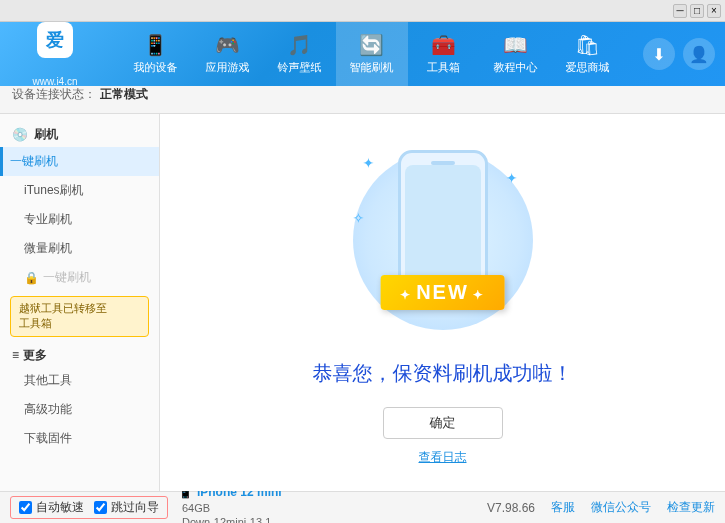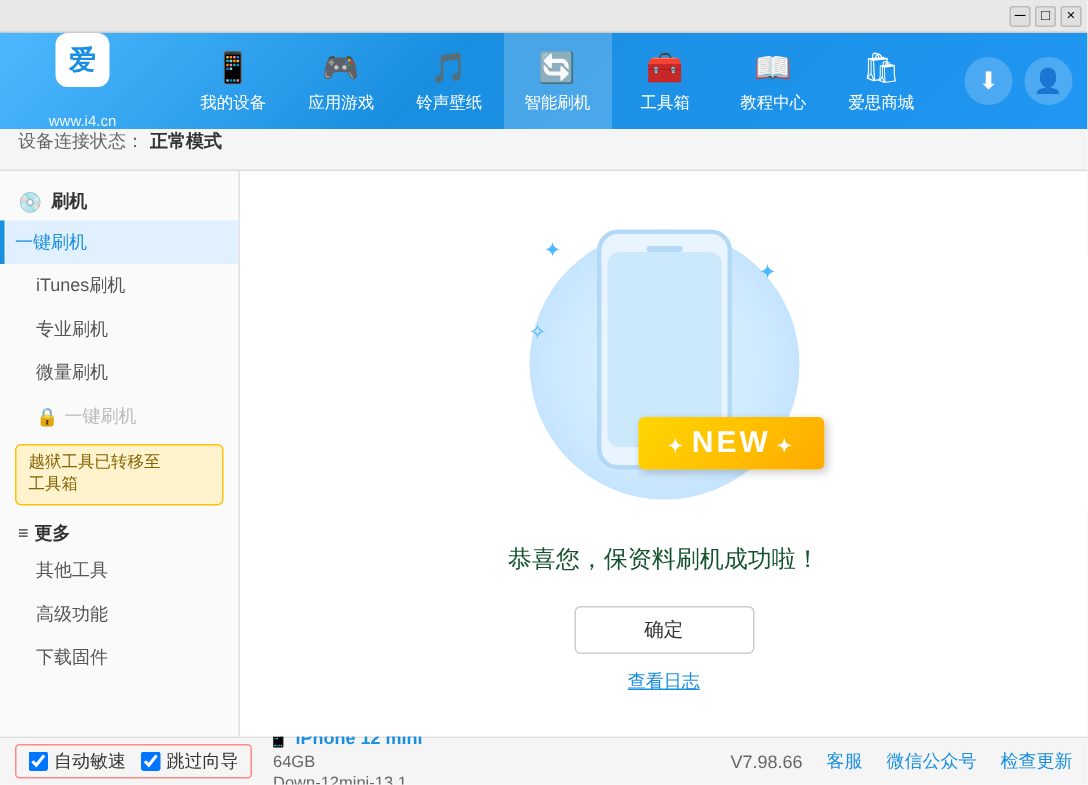--- a/index.html
+++ b/index.html
@@ -200,21 +200,20 @@
     .new-badge {
       position: absolute;
       bottom: 30px; left: 50%; transform: translateX(-50%);
       background: linear-gradient(135deg, #ffd700, #ffaa00);
       color: white;
       font-size: 20px; font-weight: bold;
       padding: 6px 20px;
       border-radius: 4px;
       box-shadow: 2px 2px 6px rgba(0,0,0,0.2);
       letter-spacing: 2px;
-      margin-left: 45px;
     }
     .new-badge::before {
       content: '✦';
       margin-right: 4px;
       font-size: 12px;
     }
     .new-badge::after {
       content: '✦';
       margin-left: 4px;
       font-size: 12px;
@@ -223,21 +222,21 @@
     
     .circle-bg {
       position: absolute;
       width: 180px; height: 180px;
       border-radius: 50%;
       background: radial-gradient(circle, #e0f4ff 0%, #cce8ff 60%, #b0d8ff 100%);
       top: 10px; left: 10px;
     }
 
     .success-text {
-      font-size: 16px; color: #14532d;
+      font-size: 20px; color: #1d4ed8;
       margin-bottom: 20px;
       font-weight: 500;
       text-align: right;
     }
 
     .confirm-btn {
       width: 120px; height: 32px;
       background: white;
       border: 1px solid #ccc;
       border-radius: 4px;

